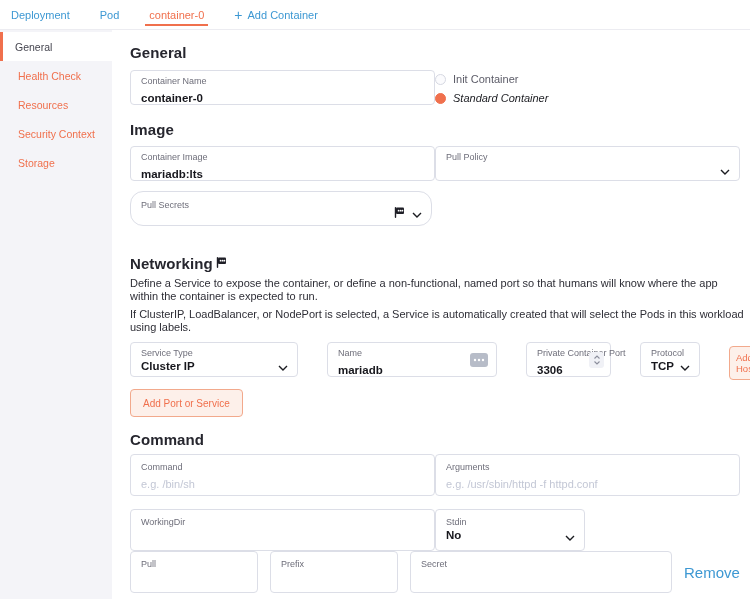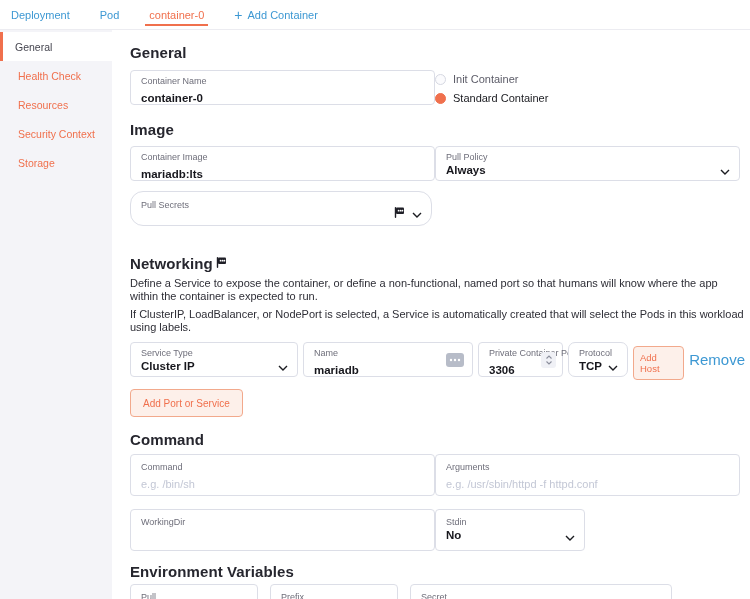--- a/index.html
+++ b/index.html
@@ -43,35 +43,35 @@
   .val { font-size:11.5px; font-weight:600; color:#17171d; white-space:nowrap; }
   .chev { position:absolute; right:9px; top:50%; margin-top:-3px; }
 
   
   .radio-group { padding-top:3px; }
   .radio-line { display:flex; align-items:center; margin-bottom:7px; cursor:pointer; }
   .radio-dot { width:11px; height:11px; border-radius:50%; margin-right:7px;
     border:1px solid #d6d8e2; background:#fbfbfd; flex-shrink:0; }
   .radio-line.selected .radio-dot { background:#f0704d; border-color:#f0704d; }
   .radio-label { font-size:11px; color:#5c5c68; }
-  .radio-line.selected .radio-label { color:#1b1c21; }
+  .radio-line.selected .radio-label { color:#1b1c21;font-style:italic; }
 
   
   .btn-sec { display:inline-flex; align-items:center; justify-content:center;
     background:#fdf0ea; border:1px solid #f2a98c; border-radius:4px; color:#f0704d;
     cursor:pointer; font-size:10px; }
   .link { color:#3d98d3; font-size:15px; cursor:pointer; white-space:nowrap; }
 
   
   .desc { font-size:11px; color:#2e2e36; line-height:13px; margin-top:5px; }
-  .ports-row { display:flex; gap:5px; align-items:flex-start; margin-top:8px; }
+  .ports-row { display:flex; gap:29px; align-items:flex-start; margin-top:8px; }
   .w-st { width:168px; flex-shrink:0; }
   .w-nm { width:170px; flex-shrink:0; }
   .w-pp { width:85px; flex-shrink:0; }
-  .w-pr { width:60px; flex-shrink:0;border-radius:7px; }
+  .w-pr { width:60px; flex-shrink:0; }
   .badge-dots { position:absolute; right:8px; top:50%; margin-top:-7px; width:18px;
     height:14px; border-radius:3px; background:#b7bcc8; display:flex;
     align-items:center; justify-content:center; }
   .stepper { position:absolute; right:6px; top:50%; margin-top:-8px; width:15px;
     height:16px; border-radius:3px; background:#f0f1f6; display:flex;
     flex-direction:column; align-items:center; justify-content:center; cursor:pointer; }
   .flagchev { position:absolute; right:9px; top:50%; margin-top:-5px; display:flex;
     align-items:center; gap:7px; }
 
   .title-icon { display:inline-block; margin-left:3px; vertical-align:1px; }
@@ -127,21 +127,20 @@
     <div class="row">
       <div class="col">
         <div class="box">
           <div class="lbl">Container Image</div>
           <input type="text" value="mariadb:lts" style="">
         </div>
       </div>
       <div class="col">
         <div class="box">
           <div class="lbl">Pull Policy</div>
-          <div class="val">Always</div>
           <span class="chev">
             <svg width="10" height="6" viewBox="0 0 10 6">
                 <path d="M1 1l4 4 4-4" stroke="#1b1c21" stroke-width="1.4" fill="none"></path>
               </svg>
           </span>
         </div>
       </div>
     </div>
 
     <div class="box half" style="margin-top:10px;border-radius:13px;">
@@ -252,21 +251,20 @@
           <span class="chev">
             <svg width="10" height="6" viewBox="0 0 10 6">
                 <path d="M1 1l4 4 4-4" stroke="#1b1c21" stroke-width="1.4" fill="none"></path>
               </svg>
           </span>
         </div>
       </div>
     </div>
 
     
-    <div class="sec-title" style="margin:12px 0 4px;">Environment Variables</div>
     <div class="ports-row" style="margin-top:0; gap:12px;">
       <div class="box tall" style="width:128px; flex-shrink:0;">
         <div class="lbl">Pull</div>
 
       </div>
       <div class="box tall" style="width:128px; flex-shrink:0;">
         <div class="lbl">Prefix</div>
 
       </div>
       <div class="box tall" style="width:262px; flex-shrink:0;">

